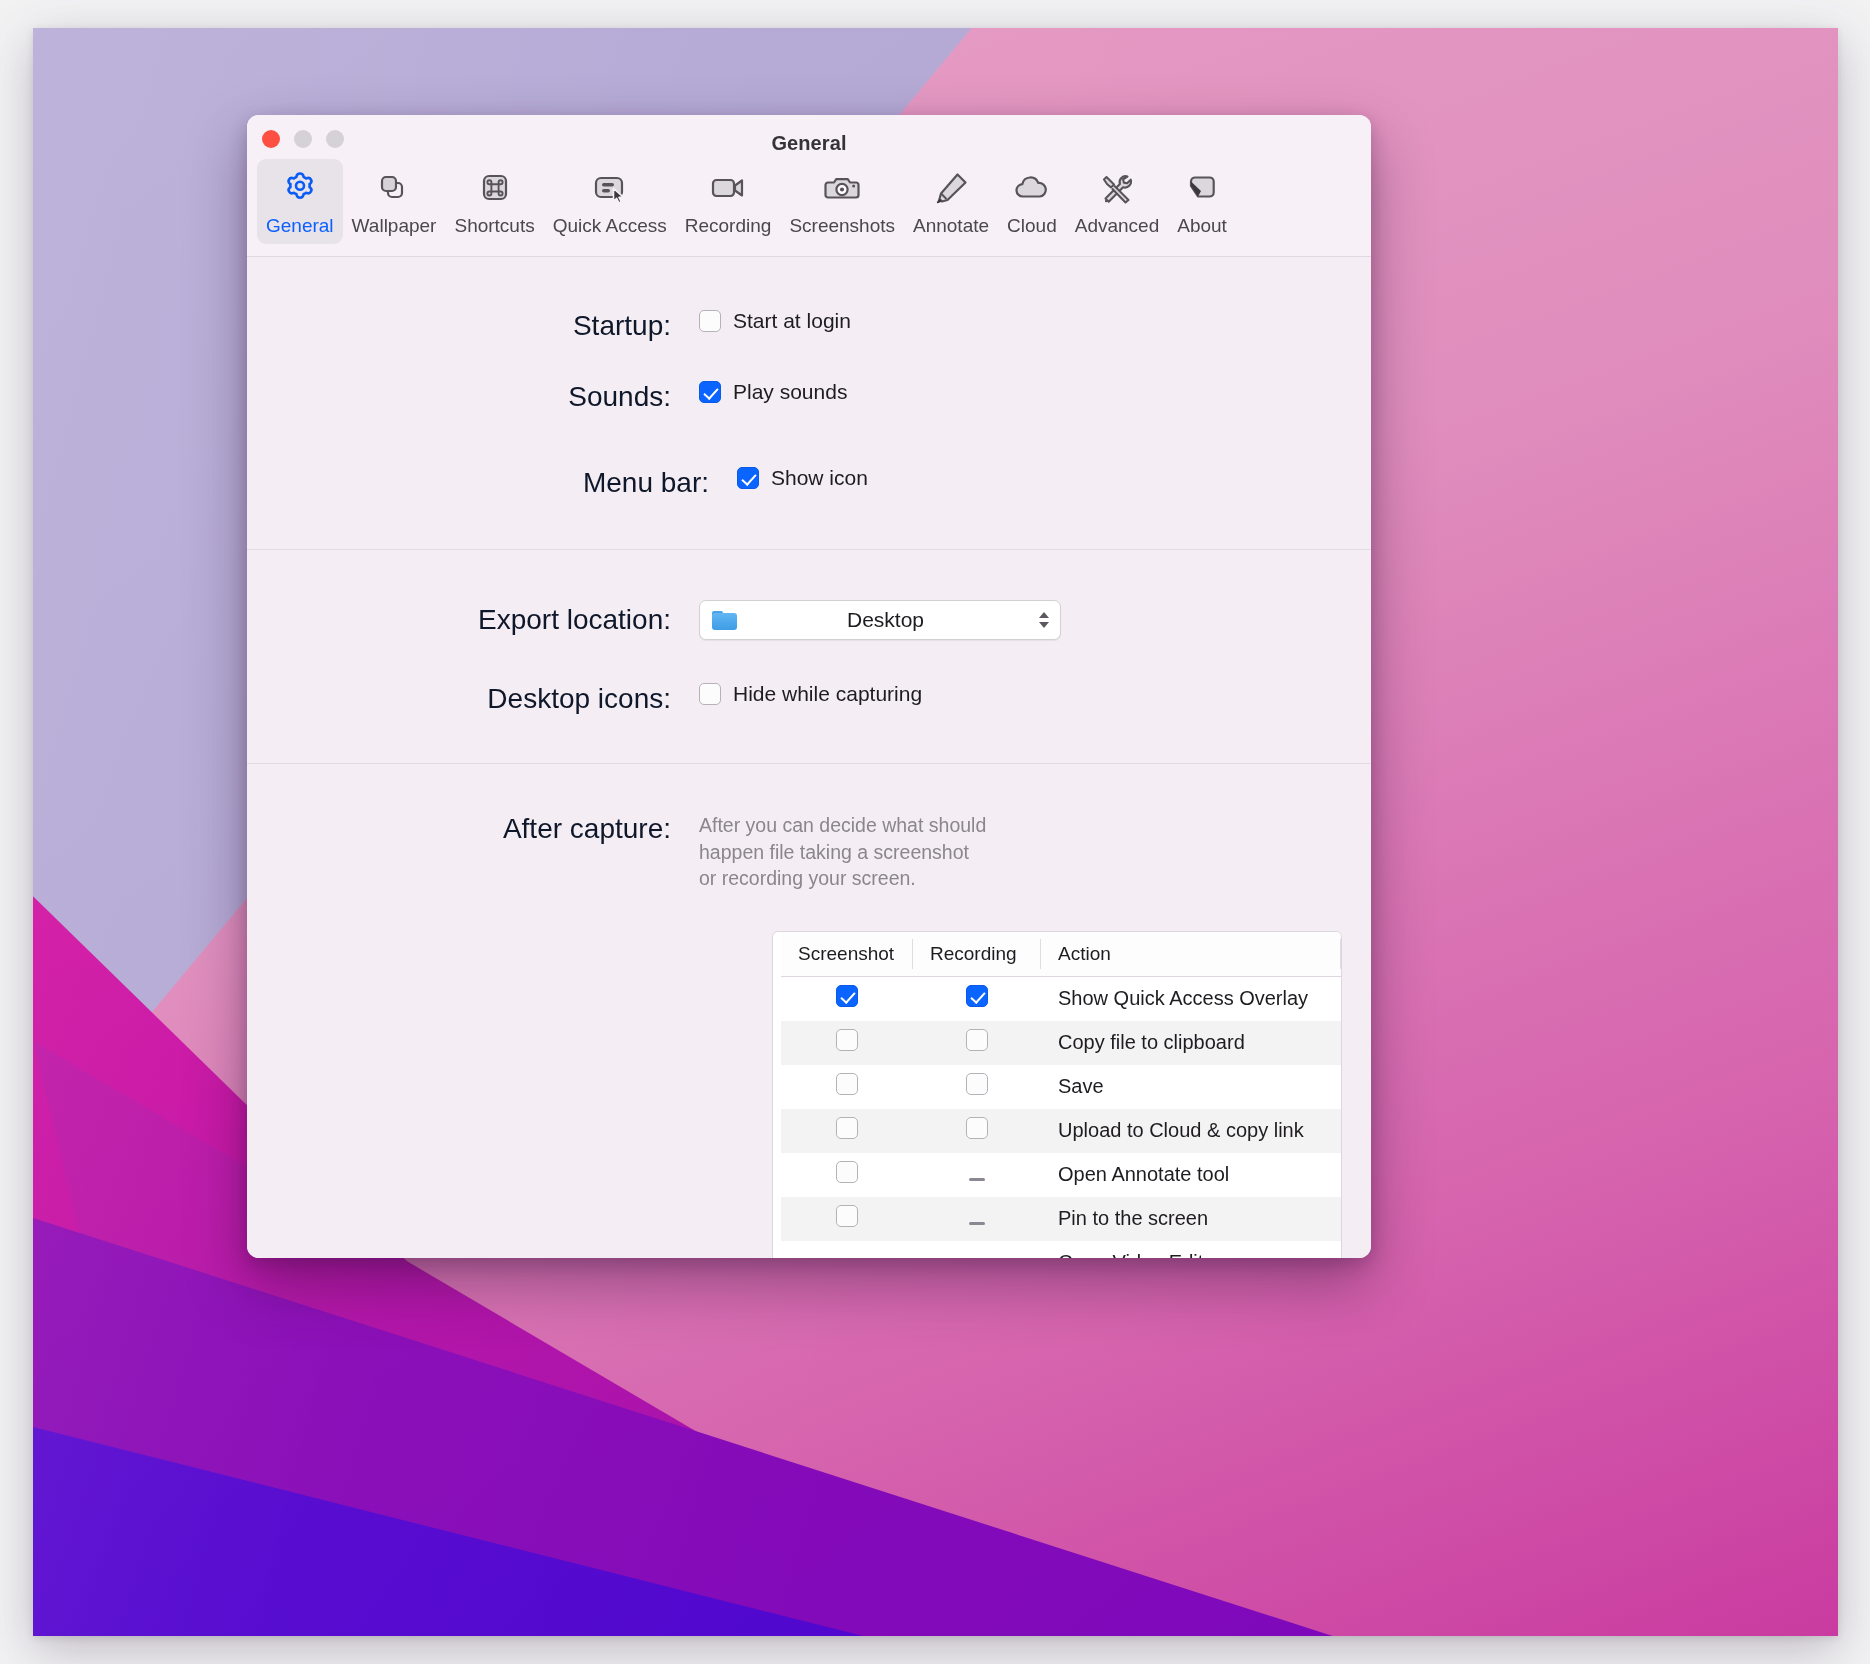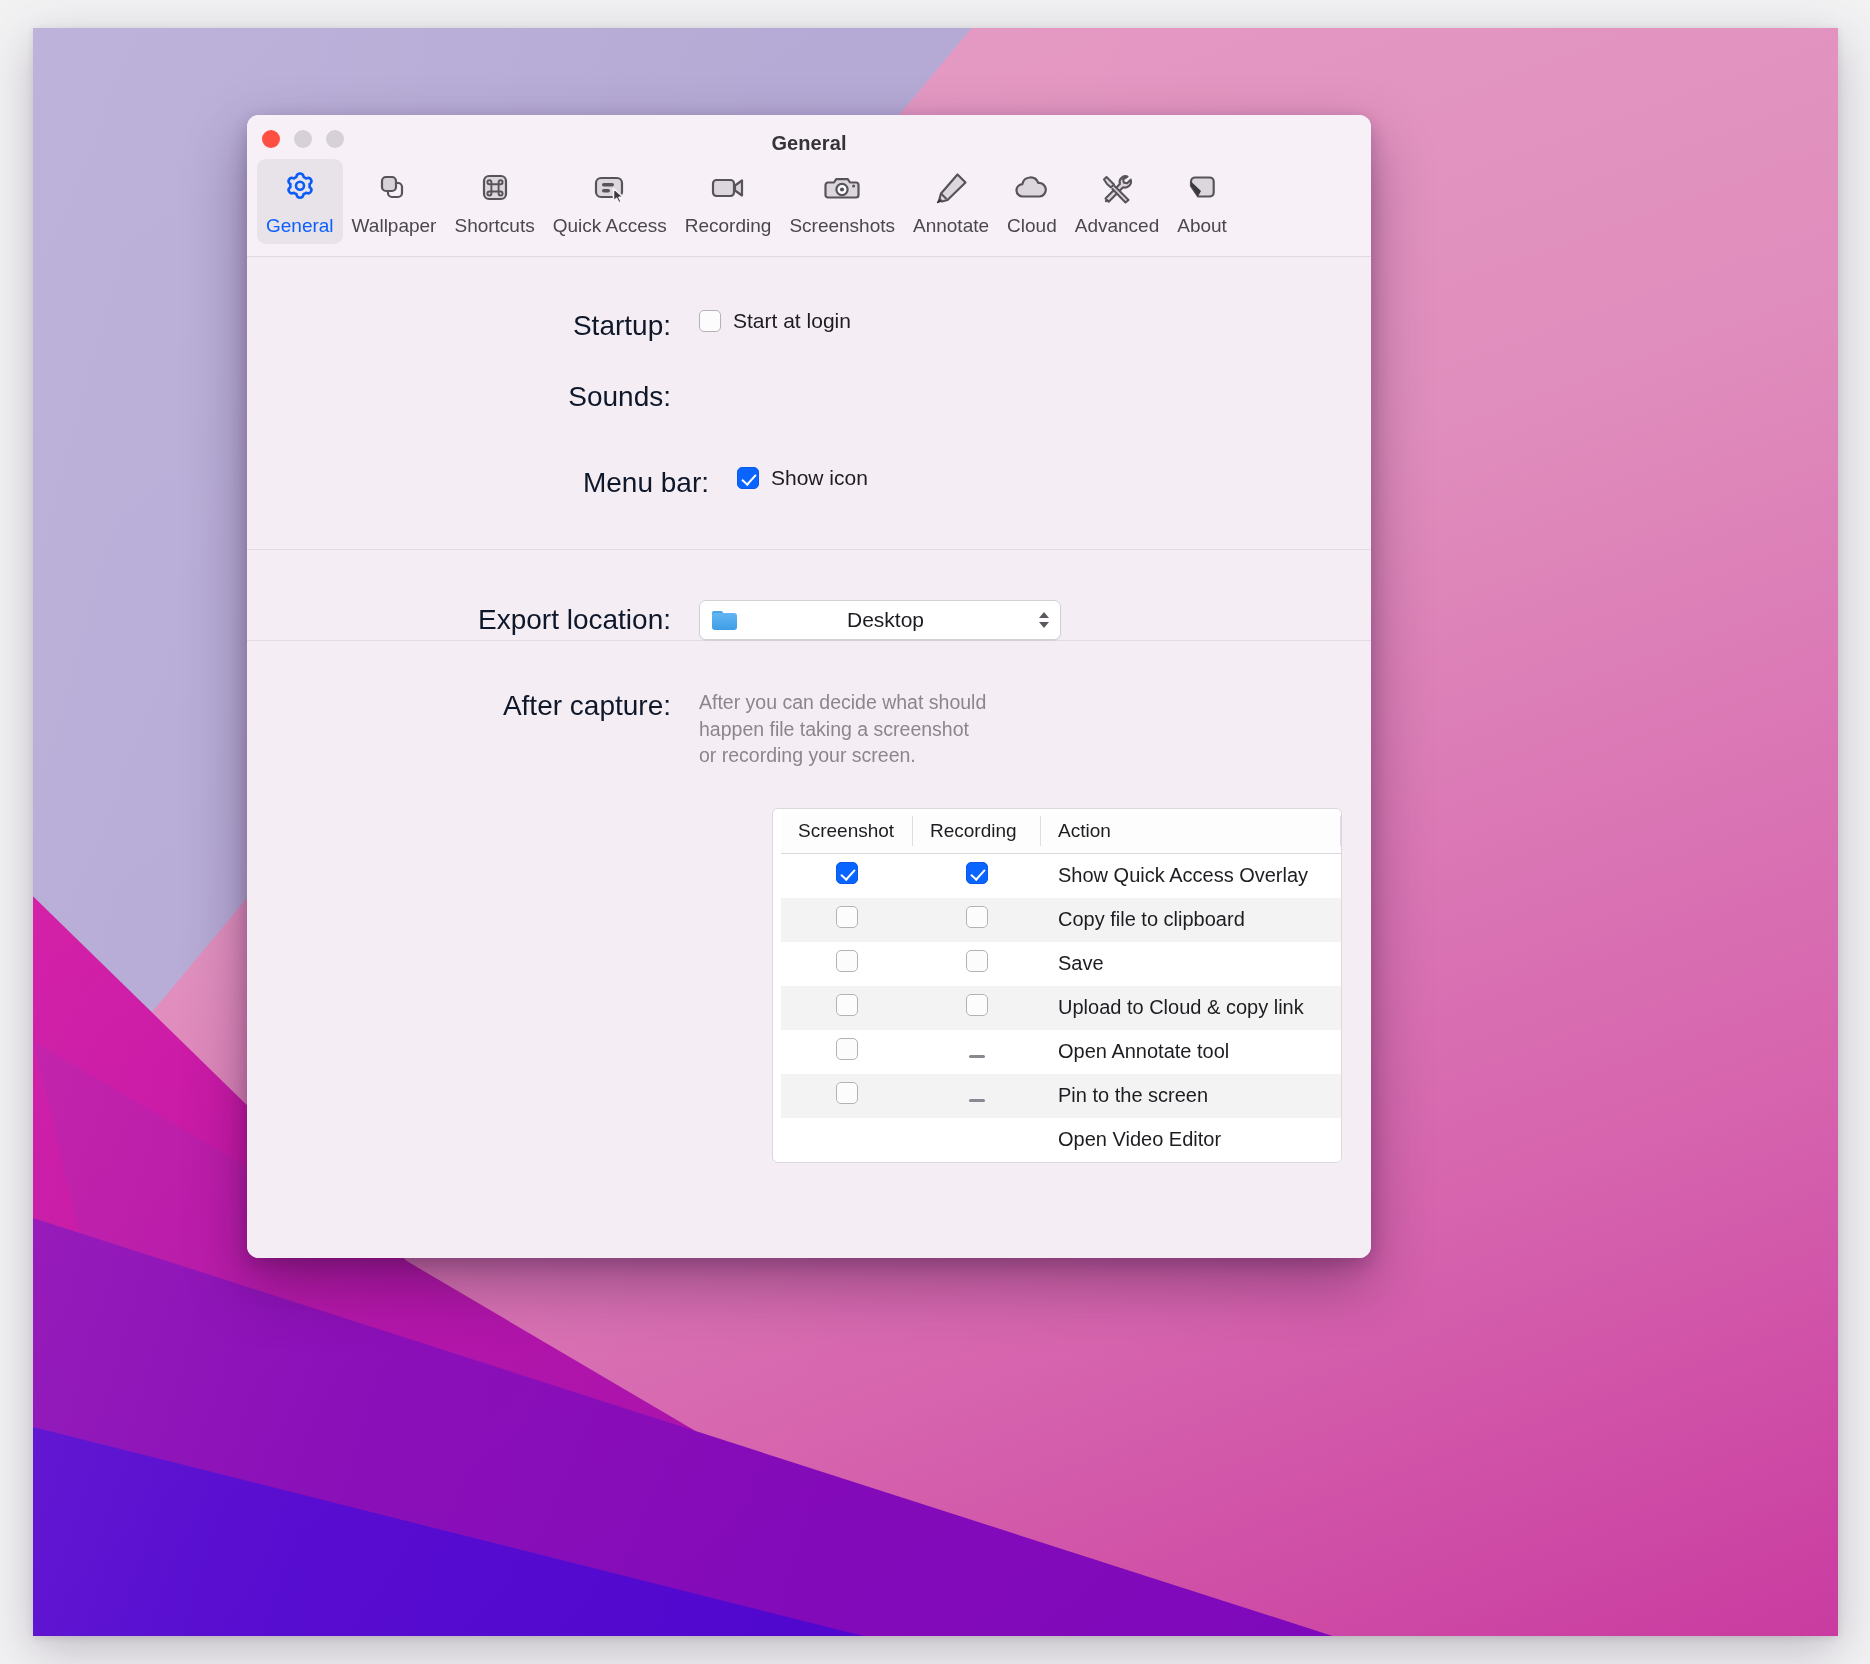--- a/index.html
+++ b/index.html
@@ -411,20 +411,24 @@
       <div class="row" style="margin-bottom:40px;">
         <div class="row-label" style="padding-top:3px;">Startup:</div>
         <div class="row-field">
           <span class="cb"></span>
           <span class="cb-text">Start at login</span>
         </div>
       </div>
 
       <div class="row">
         <div class="row-label" style="padding-top:3px;">Sounds:</div>
+        <div class="row-field">
+          <span class="cb on"></span>
+          <span class="cb-text">Play sounds</span>
+        </div>
       </div>
 
 
       <div class="row" style="margin-top:55px;padding-bottom:52px;padding-left:38px;">
         <div class="row-label" style="padding-top:3px;">Menu bar:</div>
         <div class="row-field">
           <span class="cb on"></span>
           <span class="cb-text">Show icon</span>
         </div>
       </div>
@@ -441,20 +445,27 @@
             <span class="folder-ico"></span>
             <span class="pv" style="font-size:21px;text-align:center;">Desktop</span>
             <span class="chev-grey">
                 <i class="up"></i>
                 <i class="down"></i>
               </span>
           </span>
         </div>
       </div>
 
+      <div class="row" style="margin-top:42px;padding-bottom:50px;">
+        <div class="row-label" style="padding-top:3px;">Desktop icons:</div>
+        <div class="row-field">
+          <span class="cb"></span>
+          <span class="cb-text">Hide while capturing</span>
+        </div>
+      </div>
     </div>
 
     <div class="sep"></div>
 
     <div class="section" style="padding-top:48px;">
 
       <div class="row">
         <div class="row-label" style="padding-top:3px;">After capture:</div>
         <div class="row-field" style="align-items:flex-start;">
           <div class="desc">

